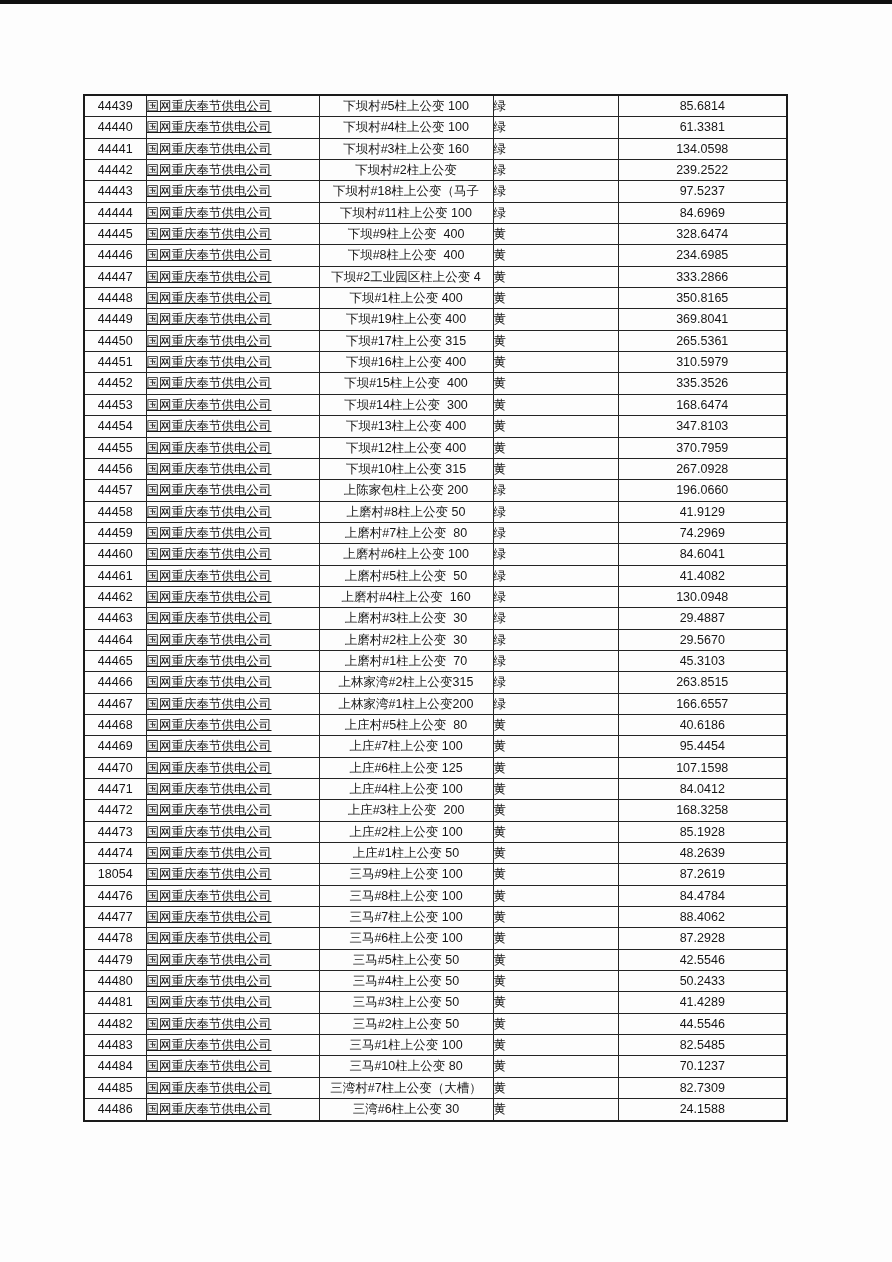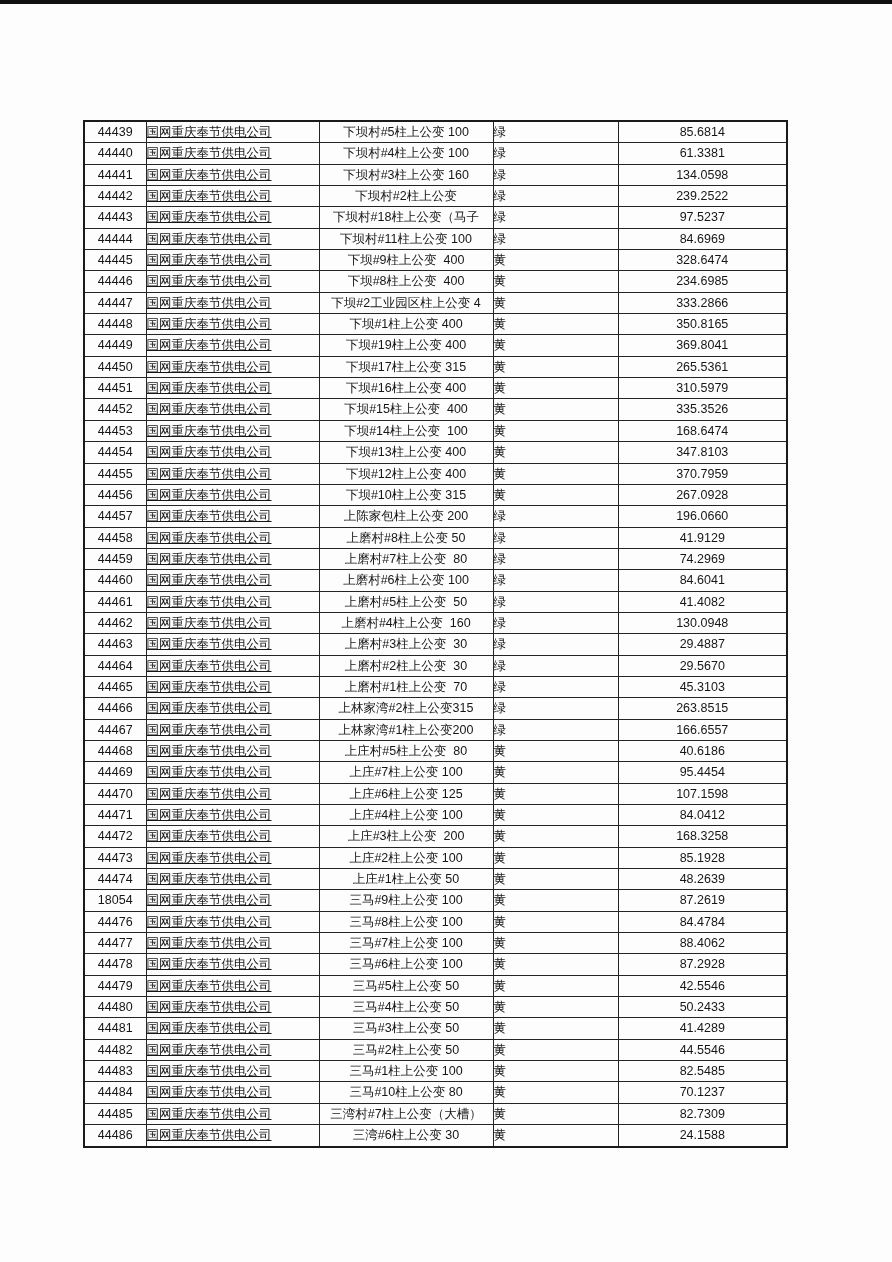--- a/index.html
+++ b/index.html
@@ -17,21 +17,21 @@
   }
   .top-edge-bar {
     position: absolute;
     top: 0; left: 0;
     width: 892px;
     height: 4px;
     background: #101010;
   }
   .sheet {
     position: absolute;
-    top: 120px;
+    top: 94px;
     left: 83px;
     width: 575px;
   }
   table.grid {
     border-collapse: collapse;
     table-layout: fixed;
     width: 703px;
     border: 2px solid #1a1a1a;
   }
   table.grid td {
@@ -159,21 +159,21 @@
         <tr>
           <td class="col-id">44452</td>
           <td class="col-company">国网重庆奉节供电公司</td>
           <td class="col-device">下坝#15柱上公变  400</td>
           <td class="col-status">黄</td>
           <td class="col-value">335.3526</td>
         </tr>
         <tr>
           <td class="col-id">44453</td>
           <td class="col-company">国网重庆奉节供电公司</td>
-          <td class="col-device">下坝#14柱上公变  100</td>
+          <td class="col-device">下坝#14柱上公变  300</td>
           <td class="col-status">黄</td>
           <td class="col-value">168.6474</td>
         </tr>
         <tr>
           <td class="col-id">44454</td>
           <td class="col-company">国网重庆奉节供电公司</td>
           <td class="col-device">下坝#13柱上公变 400</td>
           <td class="col-status">黄</td>
           <td class="col-value">347.8103</td>
         </tr>

